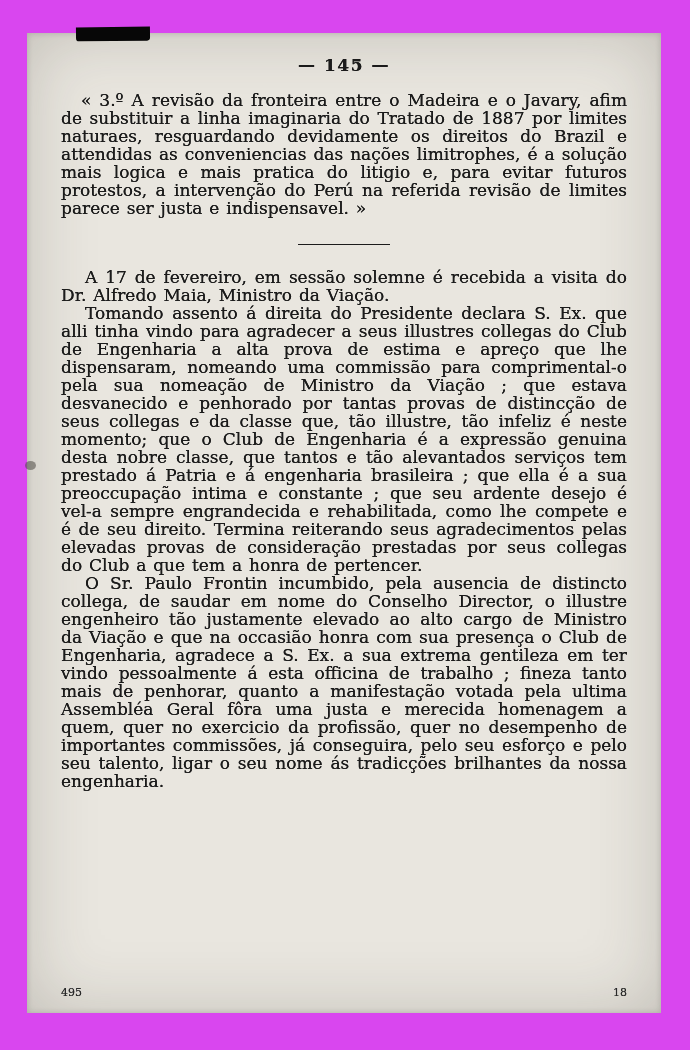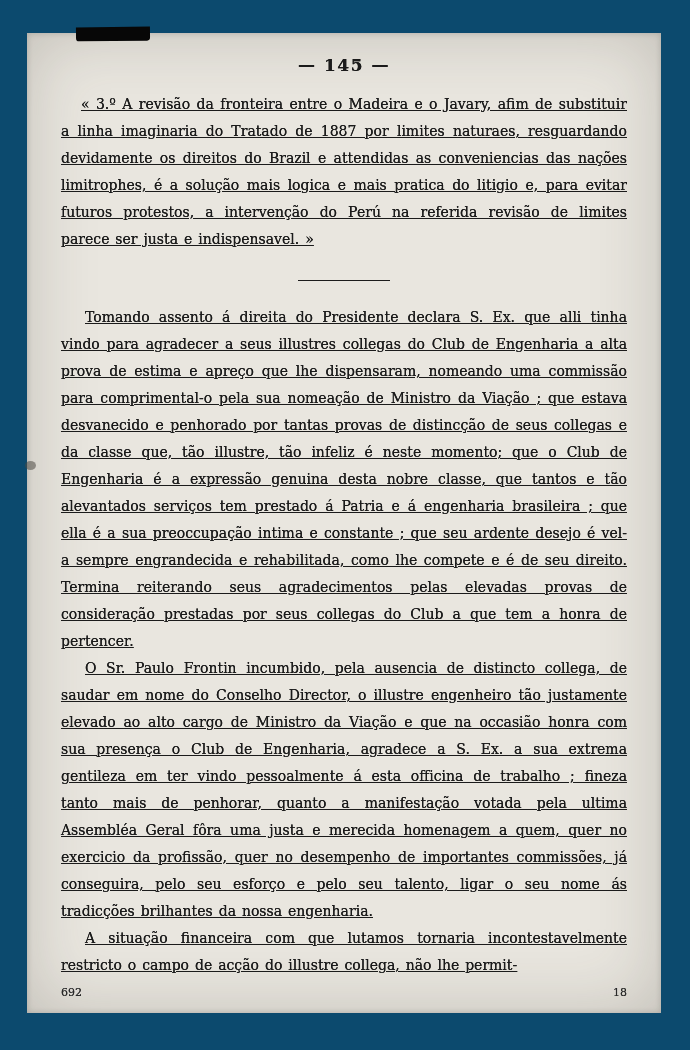--- a/index.html
+++ b/index.html
@@ -4,21 +4,21 @@
 <style>
   html, body {
     margin: 0;
     padding: 0;
     background: #000;
   }
   .scan {
     position: relative;
     width: 690px;
     height: 1050px;
-    background: #0c4a6e;
+    background: #d946ef;
     overflow: hidden;
     font-family: "DejaVu Serif", "Liberation Serif", serif;
   }
   .page {
     position: absolute;
     left: 27px;
     top: 33px;
     right: 29px;
     bottom: 37px;
     background: #e9e6df;
@@ -33,25 +33,24 @@
     font-weight: bold;
     font-size: 17px;
     letter-spacing: 1.5px;
     margin: 2px 0 16px 0;
     text-shadow: 0 0 0.5px currentColor;
   }
   .para {
     margin: 0;
     text-align: justify;
     text-indent: 24px;
-    font-size: 14px;
-    line-height: 27px;
+    font-size: 17px;
+    line-height: 18px;
     word-spacing: 1.5px;
     text-shadow: 0 0 0.45px currentColor;
-    text-decoration: underline;
   }
   .para.quote {
     text-indent: 20px;
   }
   .divider {
     width: 92px;
     height: 0;
     border-top: 1.6px solid #1c1c1c;
     margin: 27px auto 23px auto;
   }
@@ -92,28 +91,28 @@
 
 <div class="scan">
   <div class="page">
     <div class="page-number">— 145 —</div>
 
     <p class="para quote">« 3.º A revisão da fronteira entre o Madeira e o Javary, afim de substituir a linha imaginaria do Tratado de 1887 por limites naturaes, resguardando devidamente os direitos do Brazil e attendidas as conveniencias das nações limitrophes, é a solução mais logica e mais pratica do litigio e, para evitar futuros protestos, a intervenção do Perú na referida revisão de limites parece ser justa e indispensavel. »</p>
 
 
     <div class="divider"></div>
 
+    <p class="para">A 17 de fevereiro, em sessão solemne é recebida a visita do Dr. Alfredo Maia, Ministro da Viação.</p>
 
     <p class="para">Tomando assento á direita do Presidente declara S. Ex. que alli tinha vindo para agradecer a seus illustres collegas do Club de Engenharia a alta prova de estima e apreço que lhe dispensaram, nomeando uma commissão para comprimental-o pela sua nomeação de Ministro da Viação ; que estava desvanecido e penhorado por tantas provas de distincção de seus collegas e da classe que, tão illustre, tão infeliz é neste momento; que o Club de Engenharia é a expressão genuina desta nobre classe, que tantos e tão alevantados serviços tem prestado á Patria e á engenharia brasileira ; que ella é a sua preoccupação intima e constante ; que seu ardente desejo é vel-a sempre engrandecida e rehabilitada, como lhe compete e é de seu direito. Termina reiterando seus agradecimentos pelas elevadas provas de consideração prestadas por seus collegas do Club a que tem a honra de pertencer.</p>
 
     <p class="para">O Sr. Paulo Frontin incumbido, pela ausencia de distincto collega, de saudar em nome do Conselho Director, o illustre engenheiro tão justamente elevado ao alto cargo de Ministro da Viação e que na occasião honra com sua presença o Club de Engenharia, agradece a S. Ex. a sua extrema gentileza em ter vindo pessoalmente á esta officina de trabalho ; fineza tanto mais de penhorar, quanto a manifestação votada pela ultima Assembléa Geral fôra uma justa e merecida homenagem a quem, quer no exercicio da profissão, quer no desempenho de importantes commissões, já conseguira, pelo seu esforço e pelo seu talento, ligar o seu nome ás tradicções brilhantes da nossa engenharia.</p>
 
-    <p class="para">A situação financeira com que lutamos tornaria incontestavelmente restricto o campo de acção do illustre collega, não lhe permit-</p>
 
     <div class="page-footer">
-      <span>692</span>
+      <span>495</span>
       <span>18</span>
     </div>
   </div>
 
   <div class="artifact-notch"></div>
   <div class="artifact-smudge"></div>
 </div>
 
 </body></html>

